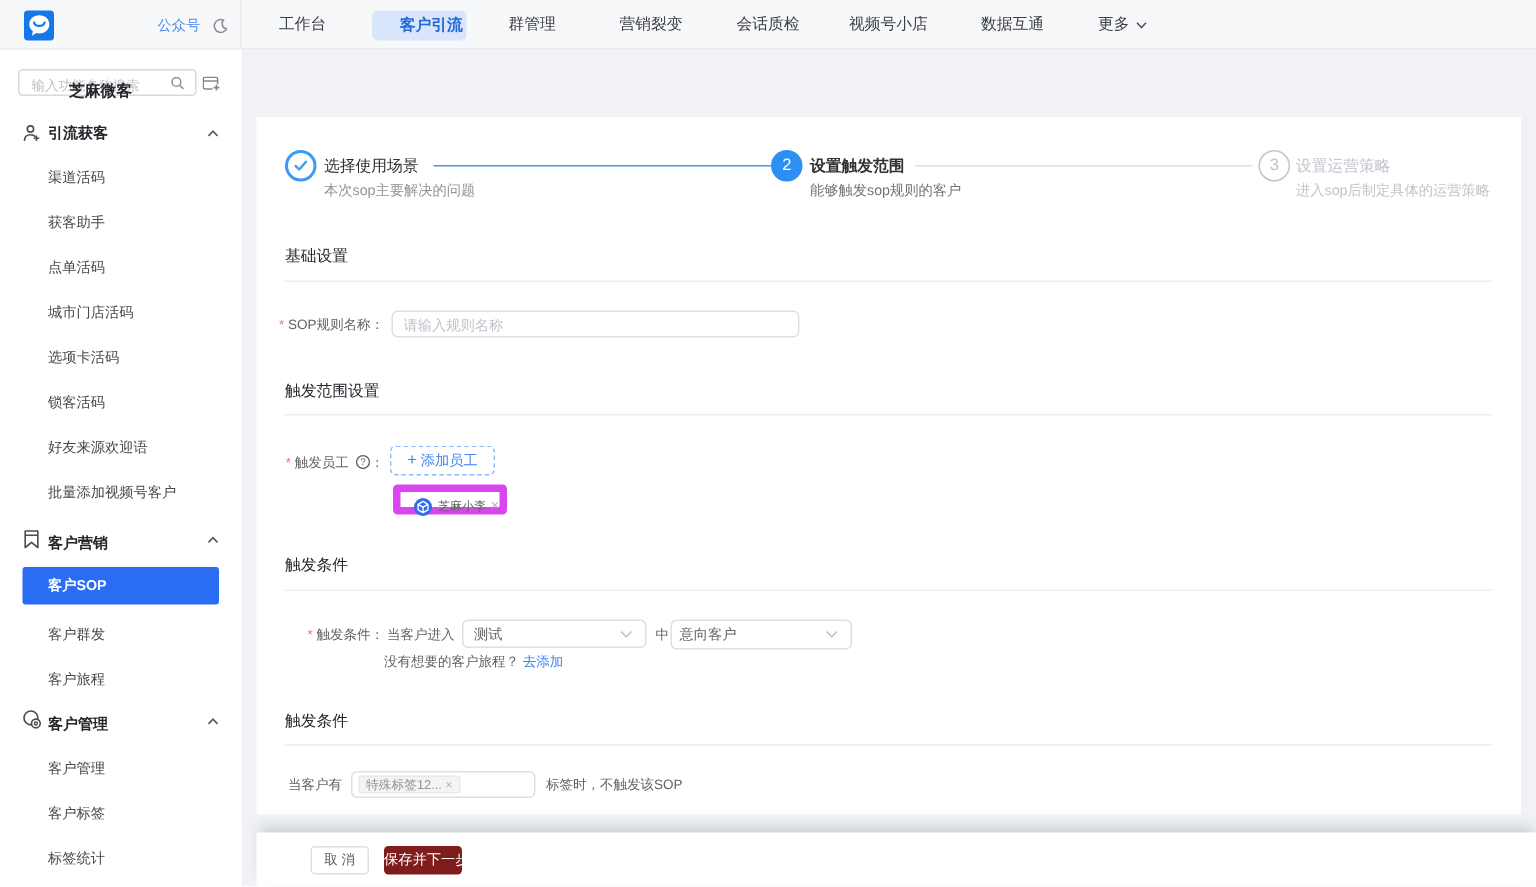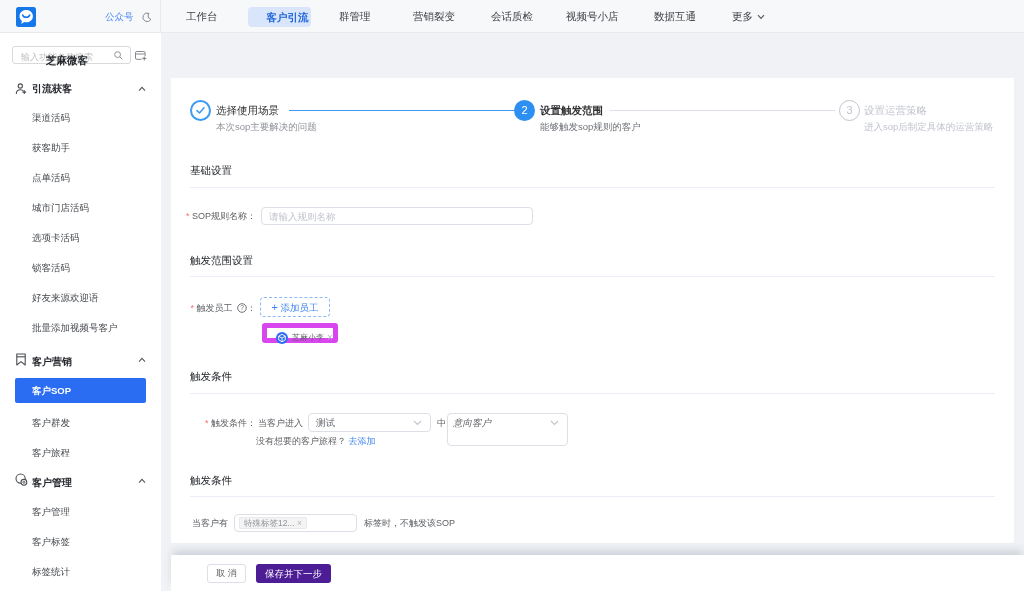--- a/index.html
+++ b/index.html
@@ -47,21 +47,21 @@
 .secline { position:absolute; left:19px; width:805px; height:1px; background:#ebeef5; }
 .lbl { position:absolute; font-size:9px; color:#606266; }
 .rlbl { position:absolute; left:0; width:85px; text-align:right; font-size:9px; color:#606266; }
 .red { color:#f56c6c; }
 .inp { position:absolute; border:1px solid #dcdfe6; border-radius:4px; background:#fff; }
 .ph { color:#c0c4cc; font-size:9.5px; }
 .blue { color:#3f83f0; }
 
 
 #btn-cancel { position:absolute; left:36px; top:9px; width:39px; height:19px; border:1px solid #dcdfe6; border-radius:3px; background:#fff; font-size:9px; color:#606266; text-align:center; line-height:17px; }
-#btn-save { position:absolute; left:85px; top:9px; width:75px; height:19px; border-radius:3px; background:#4c1d95; font-size:9.5px; color:#fff; text-align:center; line-height:19px; }
+#btn-save { position:absolute; left:85px; top:9px; width:52px; height:19px; border-radius:3px; background:#7f1d1d; font-size:9.5px; color:#fff; text-align:center; line-height:19px; }
 </style>
 </head>
 <body>
 
 <div class="abs" id="topbar">
   <div id="logo">
     <svg width="20" height="20" viewBox="0 0 20 20" style="display:block;">
       <path fill="#fff" d="M10.2 3.1 C14.1 3.1 16.9 5.7 16.9 9.2 C16.9 12.7 14.1 15.3 10.2 15.3 C9.5 15.3 8.8 15.2 8.2 15 L5.3 16.9 L5.9 13.8 C4.4 12.7 3.5 11.1 3.5 9.2 C3.5 5.7 6.3 3.1 10.2 3.1 Z"></path>
       <path d="M6.7 8 C7.6 11.1 12.8 11.1 13.7 8" stroke="#1478ea" stroke-width="1.5" fill="none" stroke-linecap="round"></path>
     </svg>
@@ -196,21 +196,21 @@
     <div class="secline" style="top:315px;"></div>
     <div class="rlbl" style="top:339px;"><span class="red">*</span> 触发条件：</div>
     <div class="lbl" style="left:87px; top:339px;">当客户进入</div>
     <div class="inp" style="left:137px; top:335px; width:123px; height:19px;">
         <span style="position:absolute; left:7px; top:3px; font-size:9.5px; color:#606266;">测试</span>
         <svg width="9" height="6" viewBox="0 0 9 6" style="position:absolute; right:8px; top:6px;">
           <path d="M1 1 L4.5 4.5 L8 1" fill="none" stroke="#c0c4cc" stroke-width="1.1"></path>
         </svg>
       </div>
     <div class="lbl" style="left:266px; top:339px;">中</div>
-    <div class="inp" style="left:276px; top:335px; width:121px; height:33px;font-style:italic;">
+    <div class="inp" style="left:276px; top:335px; width:121px; height:20px;">
         <span style="position:absolute; left:5px; top:3px; font-size:9.5px; color:#606266;">意向客户</span>
         <svg width="9" height="6" viewBox="0 0 9 6" style="position:absolute; right:8px; top:6px;">
           <path d="M1 1 L4.5 4.5 L8 1" fill="none" stroke="#c0c4cc" stroke-width="1.1"></path>
         </svg>
       </div>
     <div class="lbl" style="left:85px; top:357px;">没有想要的客户旅程？ <span class="blue">去添加</span></div>
 
     <div class="sechead" style="top:396px;">触发条件</div>
     <div class="secline" style="top:418px;"></div>
     <div class="lbl" style="left:21px; top:439px;">当客户有</div>

